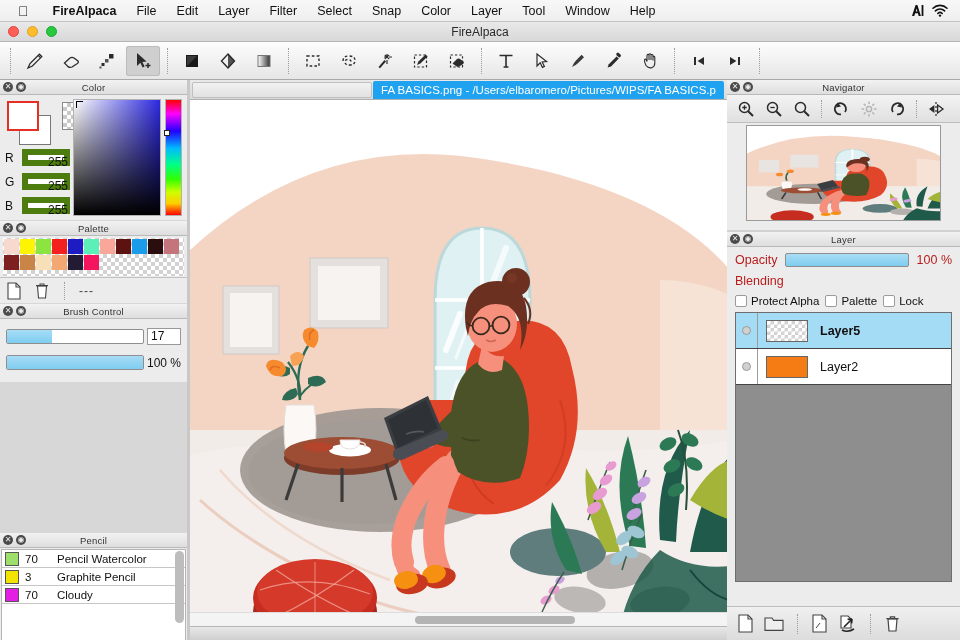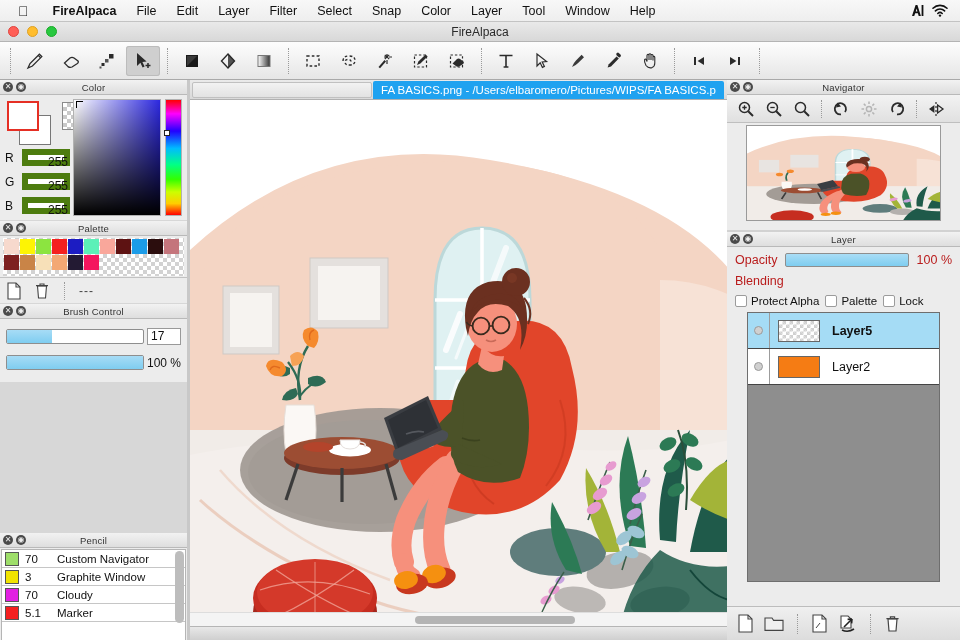--- a/index.html
+++ b/index.html
@@ -258,21 +258,21 @@
     background: linear-gradient(to bottom,#48b5f5,#0f8fe0);
     border-radius: 0 2px 2px 0; color: #fff;
     display: flex; flex-direction: column; align-items: center; justify-content: center;
     font-size: 7px; line-height: 7px;
   }
   .lp-checks { display: flex; align-items: center; gap: 6px; margin: 2px 0 5px 0; }
   .lp-chk { display: flex; align-items: center; gap: 4px; }
   .lp-chkbox { width: 12px; height: 12px; background: #fff; border: 1px solid #9b9b9b; border-radius: 2px; }
   .lp-chklabel { font-size: 11.5px; color: #111; }
   .layer-list {
-    margin: 0 20px; height: 270px; background: #8e8e8e;
+    margin: 0 8px; height: 270px; background: #8e8e8e;
     border: 1px solid #6e6e6e; overflow: hidden;
   }
   .layer-row {
     height: 36px; background: #fff; border-bottom: 1px solid #444;
     display: flex; align-items: center;
   }
   .layer-row.sel { background: #a5dcf5; }
   .layer-eye {
     width: 22px; height: 100%; display: flex; align-items: center; justify-content: center;
     border-right: 1px solid #9c9c9c; flex: none;
@@ -575,36 +575,31 @@
         <span class="pbtns">
           <span class="pbtn">✕</span>
           <span class="pbtn">◉</span>
         </span>
         <span class="ptxt">Pencil</span>
       </div>
       <div class="brush-list" id="brushList">
         <div class="brush-row">
             <span class="brush-chip" style="background: rgb(158, 222, 106);"></span>
             <span class="brush-size">70</span>
-            <span class="brush-name">Custom Navigator</span>
+            <span class="brush-name">Pencil Watercolor</span>
           </div>
           <div class="brush-row">
             <span class="brush-chip" style="background: rgb(242, 228, 0);"></span>
             <span class="brush-size">3</span>
-            <span class="brush-name">Graphite Window</span>
+            <span class="brush-name">Graphite Pencil</span>
           </div>
           <div class="brush-row">
             <span class="brush-chip" style="background: rgb(226, 31, 226);"></span>
             <span class="brush-size">70</span>
             <span class="brush-name">Cloudy</span>
-          </div>
-          <div class="brush-row">
-            <span class="brush-chip" style="background: rgb(244, 31, 31);"></span>
-            <span class="brush-size">5.1</span>
-            <span class="brush-name">Marker</span>
           </div>
           <span class="brush-scroll"></span>
       </div>
 
     </div>
   </div>
 
   <div id="canvasArea">
     <div class="doc-tabbar">
       <span class="tab-empty"></span>

